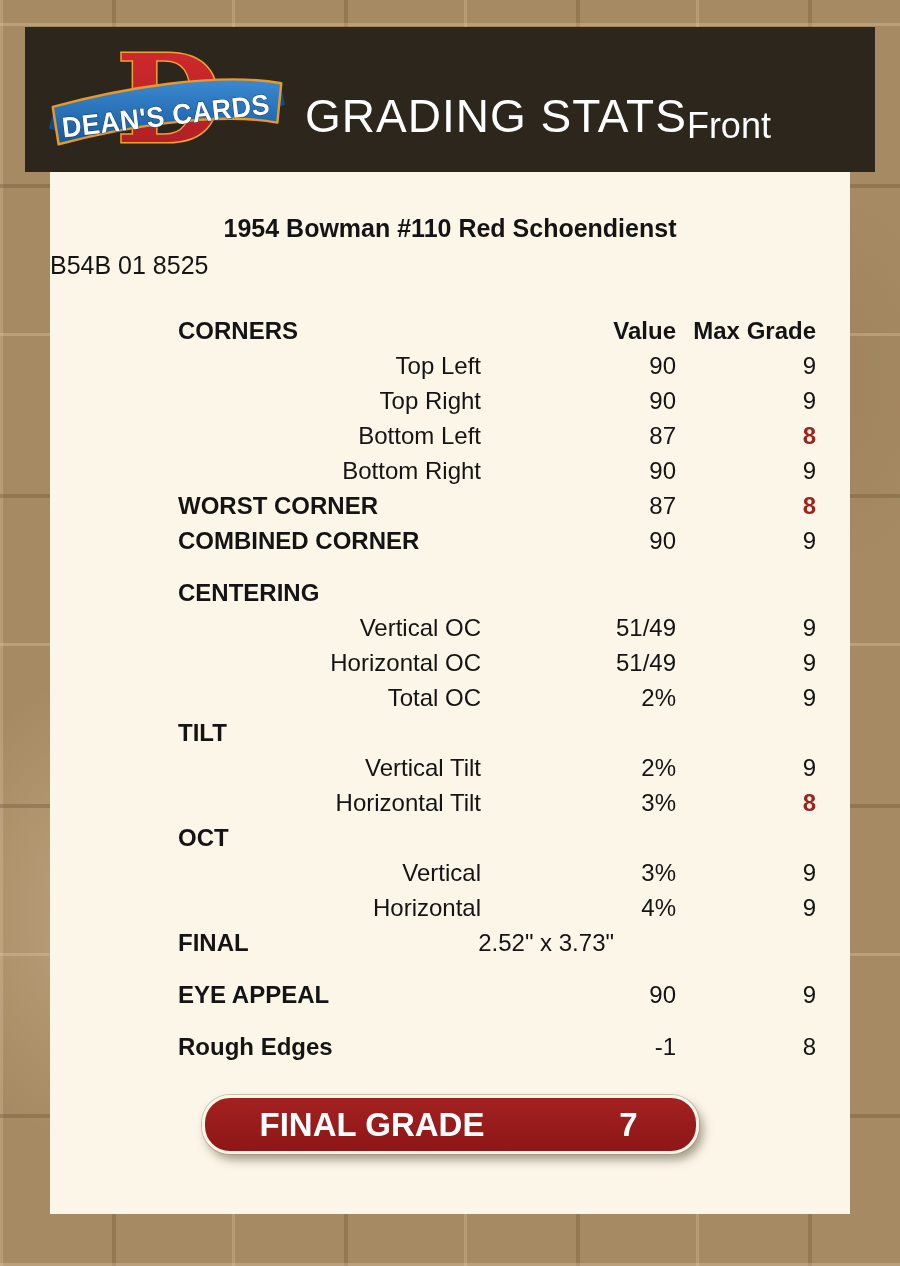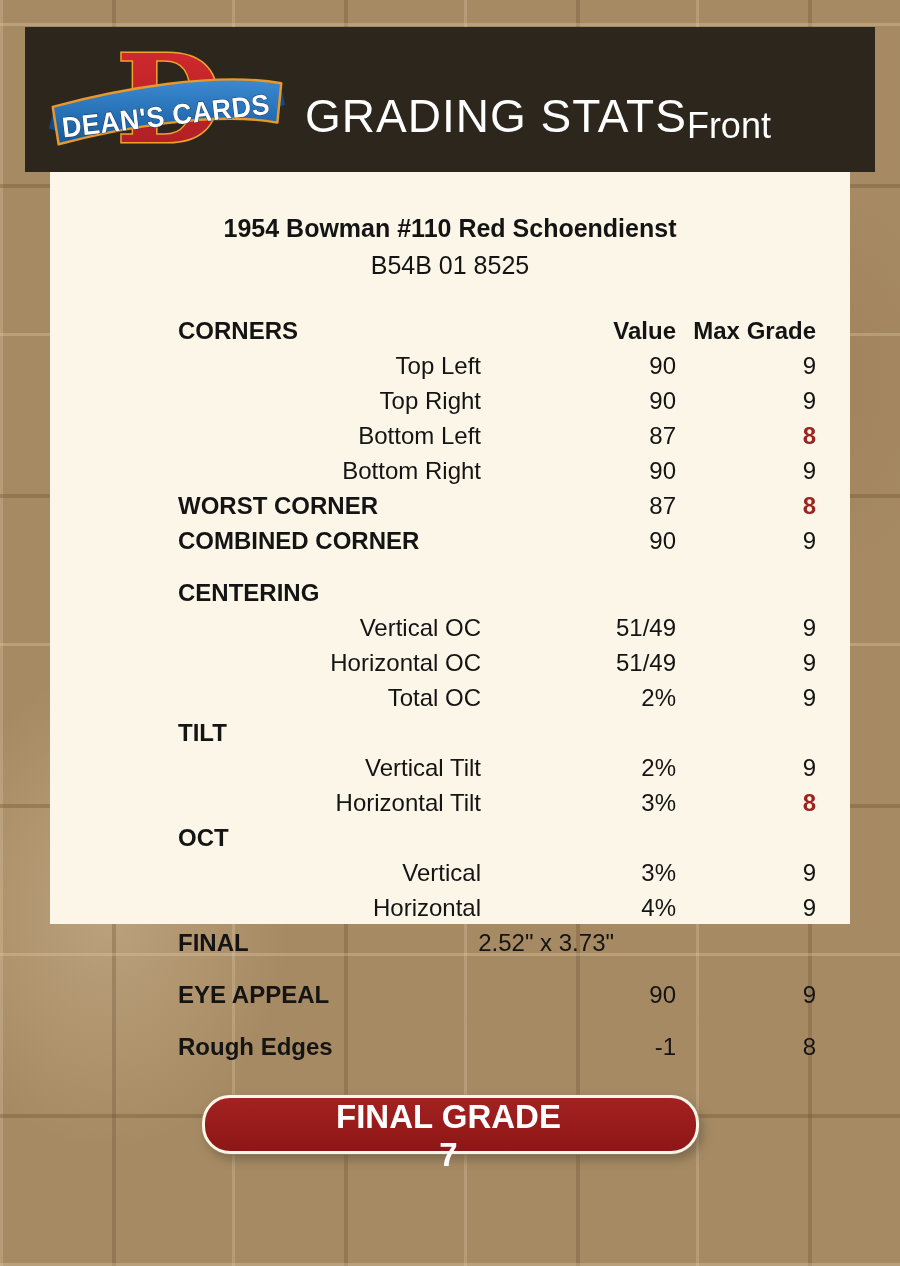--- a/index.html
+++ b/index.html
@@ -24,25 +24,25 @@
   .header-text {
     position:absolute; left:280px; right:10px; top:0; bottom:0;
     display:flex; flex-direction:row; align-items:center;
     padding-top:33px; color:#ffffff;
   }
   .header-title { font-size:46px; line-height:50px; letter-spacing:1px; }
   .header-subtitle { font-size:36px; line-height:44px; margin-top:20px; }
 
   
   .panel {
-    position:absolute; left:50px; top:172px; width:800px; height:752px;
+    position:absolute; left:50px; top:172px; width:800px; height:1042px;
     background:#fcf6e8; color:#141414;
   }
   .card-title { margin-top:41px; text-align:center; font-size:25px; line-height:30px; font-weight:bold; }
-  .card-serial { margin-top:7px; text-align:center; font-size:25px; line-height:30px; }
+  .card-serial { margin-top:7px; font-size:25px; line-height:30px; }
 
   .grading-table { margin-top:33px;margin-left:26px; }
   .row {
     display:grid; grid-template-columns:303px 195px 140px;
     padding-left:102px; height:35px; line-height:35px; font-size:24px;
   }
   .row .lab { white-space:nowrap; }
   .row.sub .lab { padding-left:48px;text-align:right; }
   .val, .grd { text-align:right; white-space:nowrap; }
   .b { font-weight:bold; }
@@ -52,21 +52,20 @@
 
   
   .final {
     box-sizing:border-box; width:497px; height:59px; margin:31px auto 0;
     background:linear-gradient(180deg,#a32121,#8e1616);
     border:3px solid #fbf5e6; border-radius:28px;
     box-shadow:0 0 0 1px rgba(150,140,120,0.45), 4px 6px 10px rgba(95,84,62,0.55);
     display:flex; align-items:center; justify-content:space-between;
     padding:0 58px 0 55px; color:#ffffff; font-size:33px; font-weight:bold;
     cursor:pointer;
-    flex-direction:column;
   }
 </style>
 </head>
 <body>
 
 <div class="page">
 
   <div class="header-bar">
 
     <svg class="logo" viewBox="0 0 240 135">

